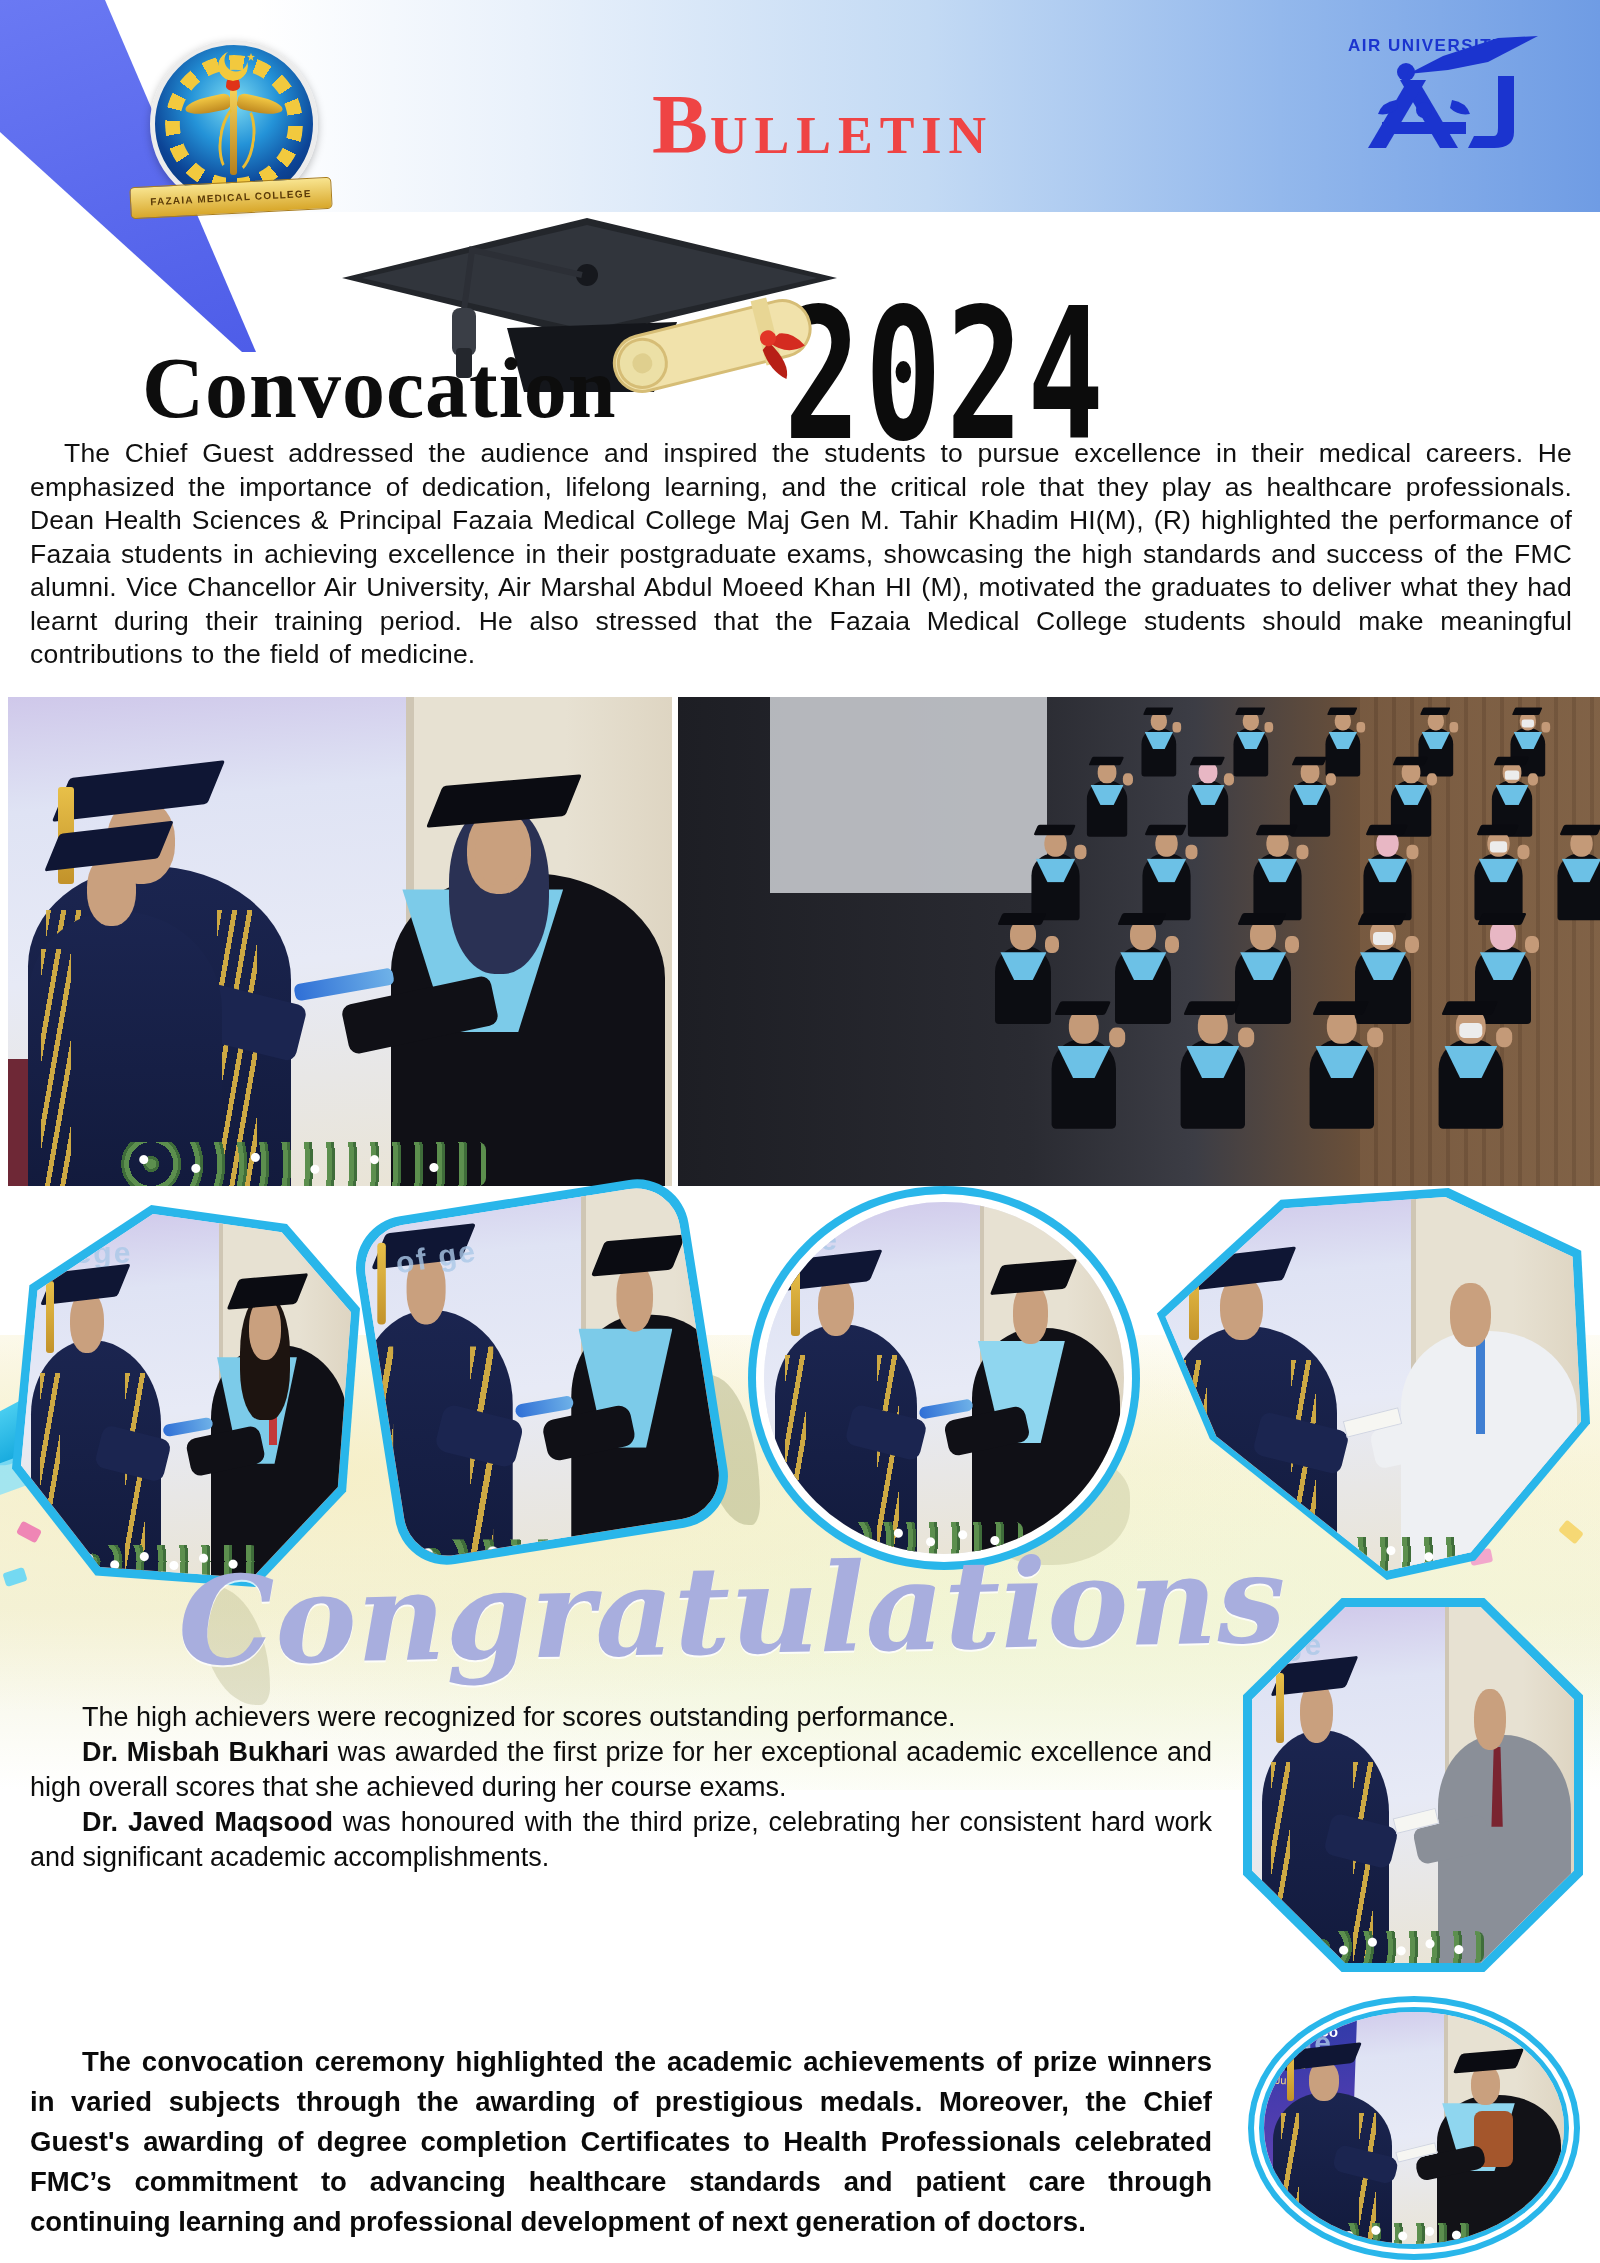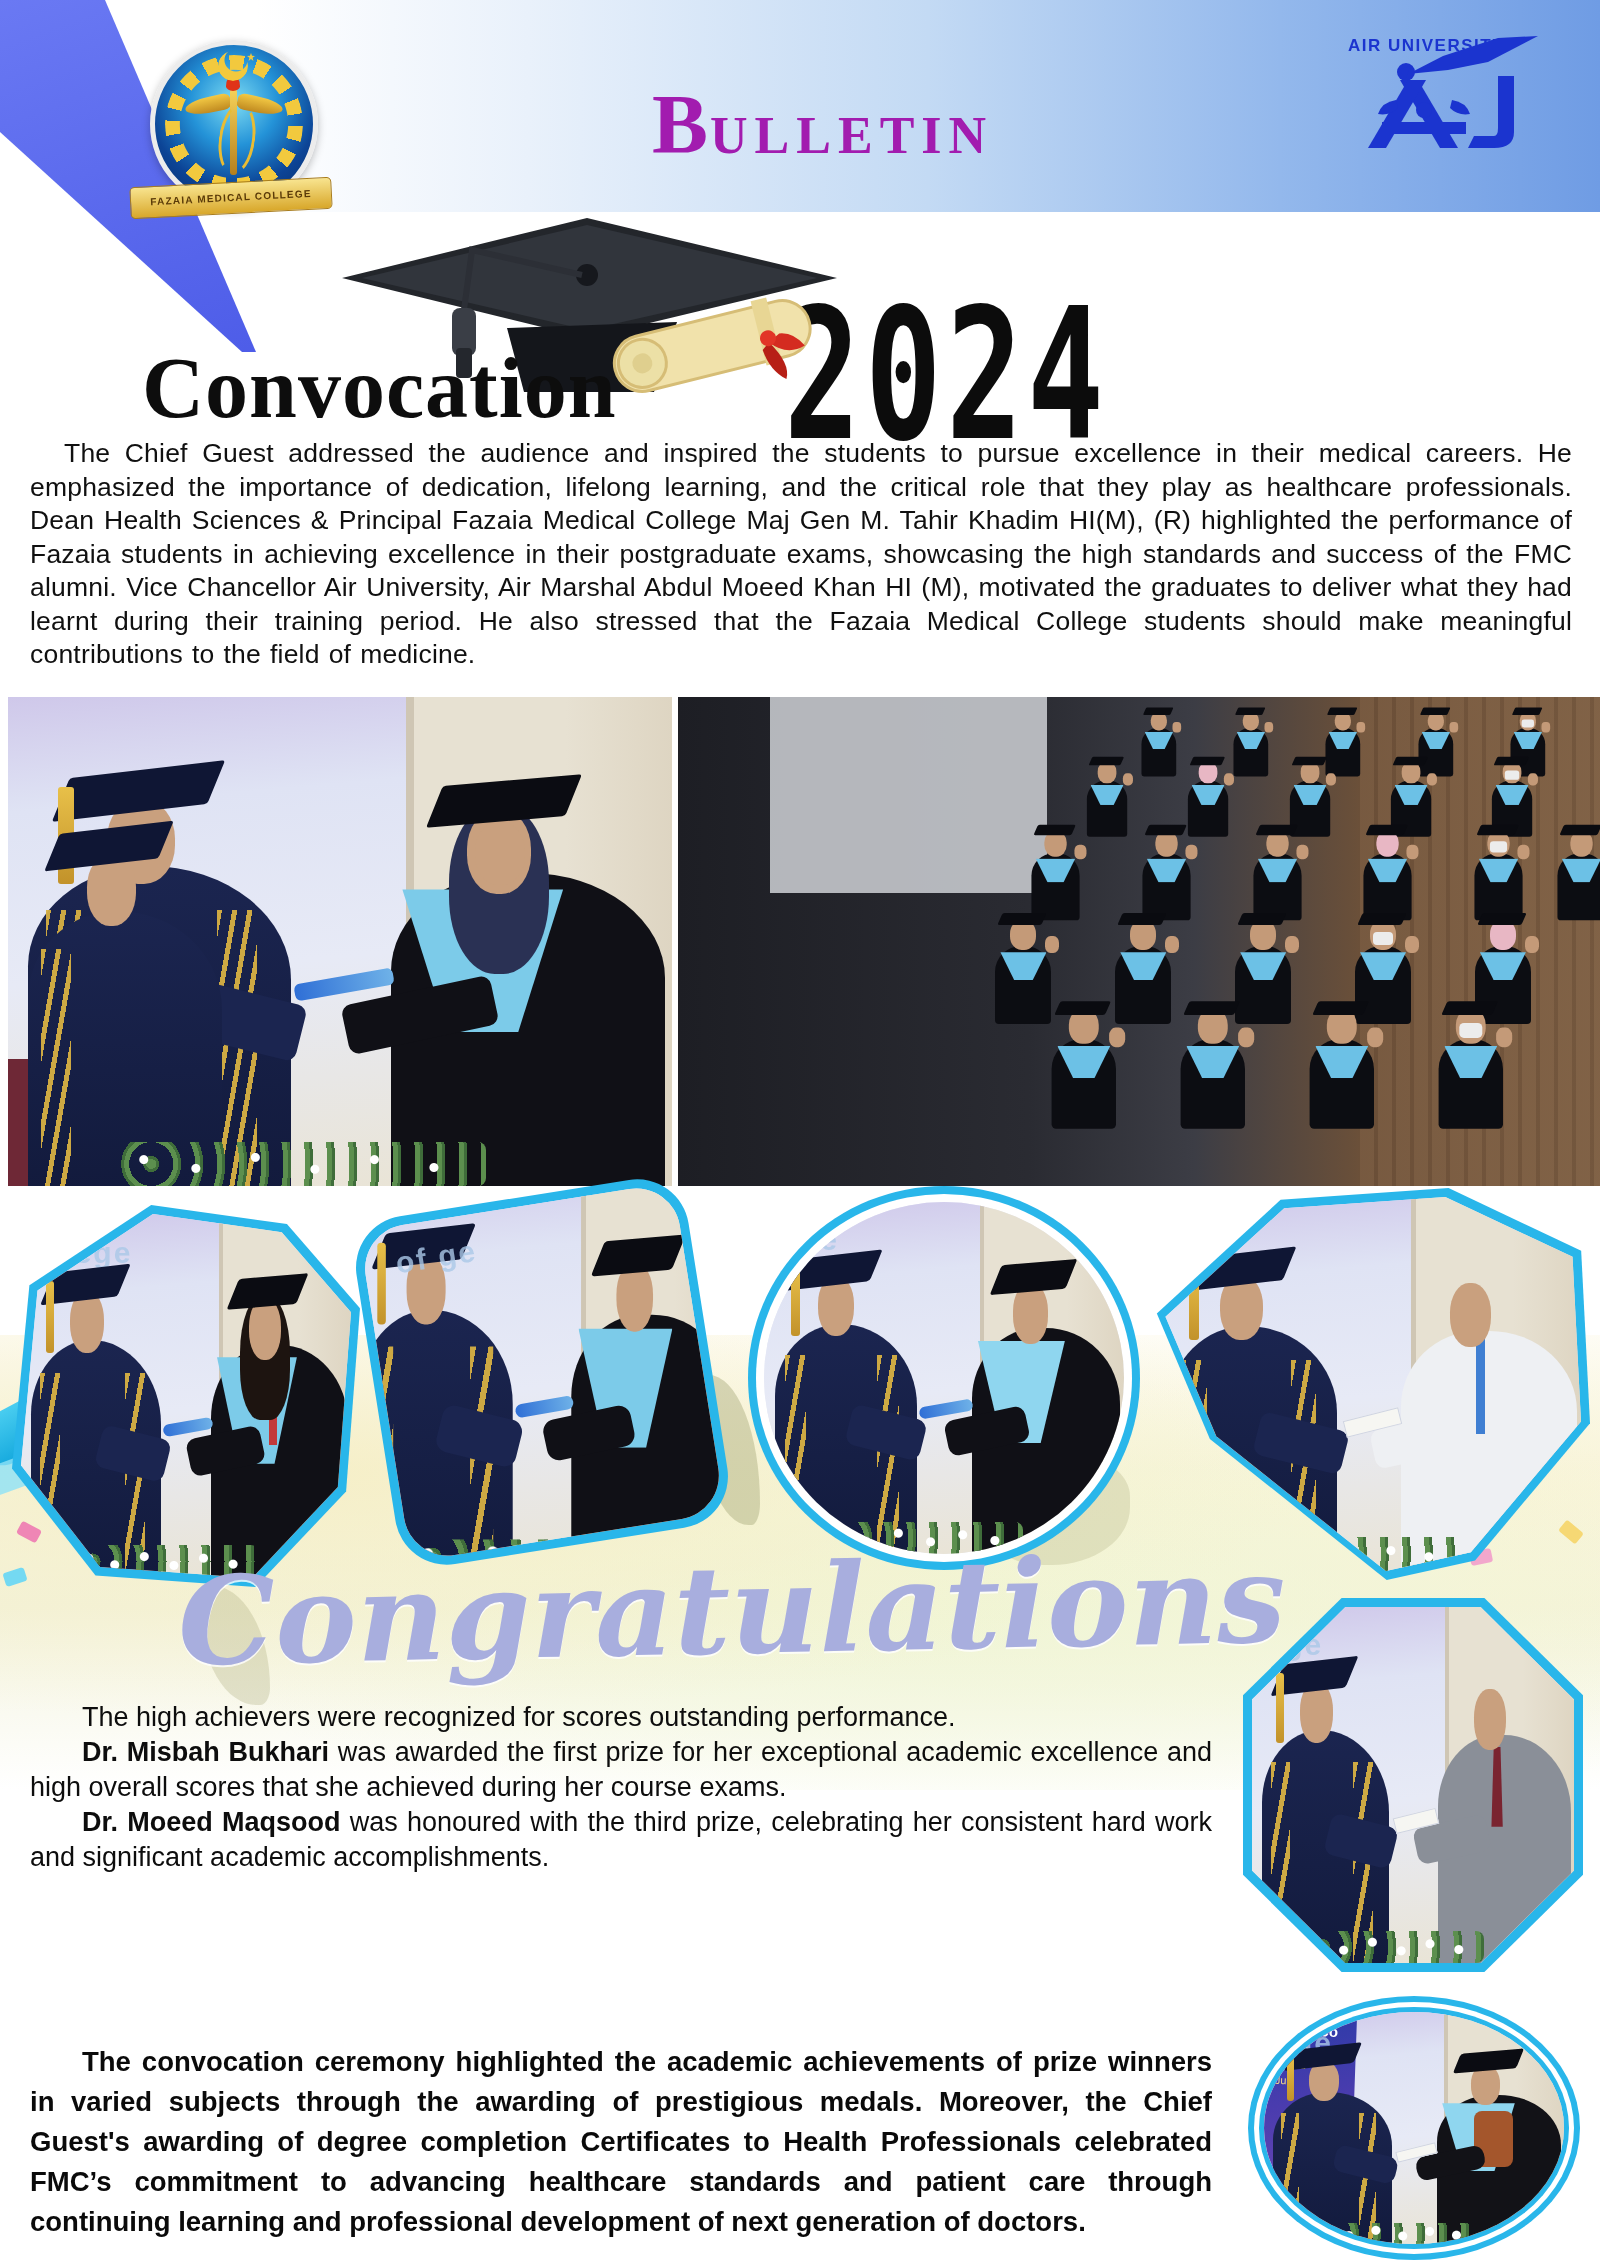--- a/index.html
+++ b/index.html
@@ -6,21 +6,21 @@
   .page{position:relative;width:1600px;height:2263px;background:#fff;margin:0 auto;overflow:hidden;
         font-family:"Liberation Sans",sans-serif;color:#0b0b0b;}
   .abs{position:absolute;}
   i{display:block;position:absolute;font-style:normal;}
 
   
   .header{left:0;top:0;width:1600px;height:212px;
     background:linear-gradient(90deg,#ffffff 0%,#ffffff 16%,#e9f1fb 33%,#c3daf4 58%,#93b8ec 80%,#6f9ce4 100%);}
   .wedge{left:0;top:0;width:270px;height:356px;background:linear-gradient(160deg,#6a79f3,#4d5ce8);
     clip-path:polygon(0 0,105px 0,256px 352px,242px 352px,0 132px);}
-  .bulletin{left:652px;top:76px;font-family:"Liberation Serif",serif;color:#a21caf;white-space:nowrap;}
+  .bulletin{left:652px;top:76px;font-family:"Liberation Serif",serif;color:#ef4444;white-space:nowrap;}
   .bulletin .b1{font-size:84px;font-weight:bold;letter-spacing:2px;}
   .bulletin .b2{font-size:52px;font-weight:bold;letter-spacing:7px;}
 
   
   .fmc{left:150px;top:40px;width:158px;height:158px;border-radius:50%;
     background:radial-gradient(circle at 50% 36%,#7fdcf2 0%,#2493d8 34%,#0c4496 66%,#072a60 100%);
     border:5px solid #ececec;box-shadow:0 3px 8px rgba(0,0,0,.25);}
   .fmc .wreath{inset:10px;border-radius:50%;
     background:repeating-conic-gradient(from 140deg,#f2c93e 0 13deg,rgba(0,0,0,0) 13deg 24deg);
     -webkit-mask:radial-gradient(circle,transparent 55%,#000 56% 74%,transparent 75%);
@@ -670,18 +670,18 @@
         <span class="l4">Jun</span>
       </div>
     </div>
   </div>
 
   <div class="abs congrats">Congratulations</div>
 
   <div class="abs achv">
     <p class="ind"><span>The high achievers were recognized for scores outstanding performance.</span></p>
     <p class="ind"><span class="bold">Dr. Misbah Bukhari</span><span> was awarded the first prize for her exceptional academic excellence and high overall scores that she achieved during her course exams.</span></p>
-    <p class="ind"><span class="bold">Dr. Moeed Maqsood</span><span> was honoured with the third prize, celebrating her consistent hard work and significant academic accomplishments.</span></p>
+    <p class="ind"><span class="bold">Dr. Javed Maqsood</span><span> was honoured with the third prize, celebrating her consistent hard work and significant academic accomplishments.</span></p>
   </div>
 
   <div class="abs closing">The convocation ceremony highlighted the academic achievements of prize winners in varied subjects through the awarding of prestigious medals. Moreover, the Chief Guest's awarding of degree completion Certificates to Health Professionals celebrated FMC’s commitment to advancing healthcare standards and patient care through continuing learning and professional development of next generation of doctors.</div>
 
 </div>
 
 </body></html>

